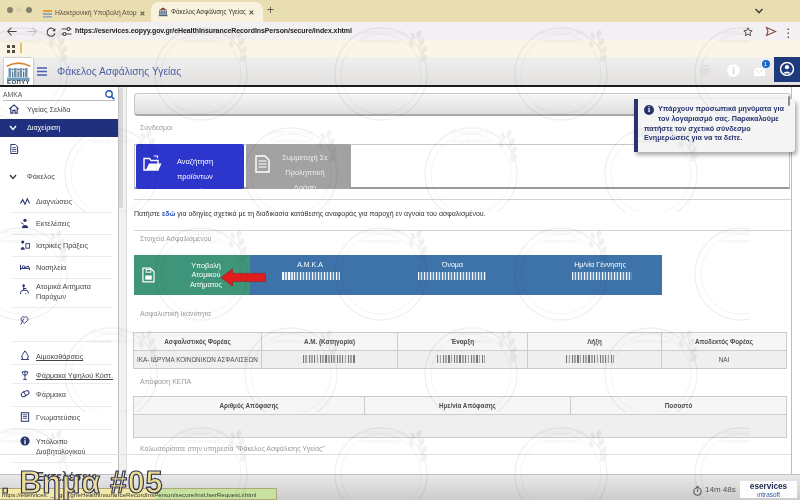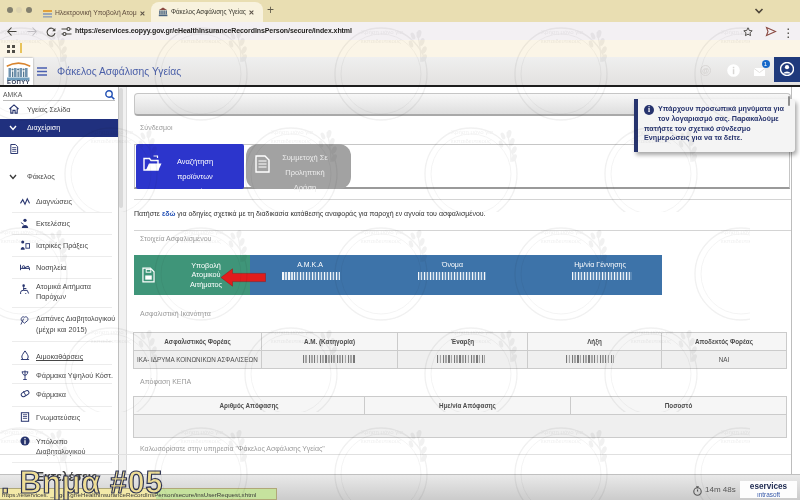--- a/index.html
+++ b/index.html
@@ -34,21 +34,21 @@
   .sico2{position:absolute;left:20px;width:10px;height:10px;}
   #diax{background:#20307e;color:#fff;height:18px;line-height:18px;}
   
   #content{left:137px;top:87px;width:654px;height:390px;background:#fff;border-right:1px solid #bdbdbd;}
   #graybar{left:134px;top:93px;width:657px;height:22.5px;border:1px solid #c6c6c6;border-bottom:2px solid #a9a9a9;border-radius:4px;box-sizing:border-box;
       background:linear-gradient(#f7f7f7,#dedede);}
   .hr{position:absolute;left:134px;width:657px;height:0;border-top:1px solid #d4d4d4;}
   .seclabel{position:absolute;left:140px;font-size:7px;color:#9a9a9a;}
   #btnpanel{left:134px;top:144px;width:656px;height:45px;border:1px solid #c6c6c6;border-bottom:2px solid #9a9a9a;background:#fff;box-sizing:border-box;}
   #btnblue{left:136px;top:144px;width:108px;height:45px;background:#2c35cc;border-radius:2px;}
-  #btngray{left:246px;top:144px;width:105px;height:45px;background:#a2a2a2;border-radius:12px;}
+  #btngray{left:246px;top:144px;width:105px;height:45px;background:#a2a2a2;border-radius:2px;}
   .btxt{position:absolute;color:#fff;font-size:7.5px;text-align:center;line-height:15px;width:100%;}
   
   #t1green{left:134px;top:255px;width:116px;height:40px;background:#3f9579;}
   #t1blue{left:250px;top:255px;width:412px;height:40px;background:#3d73a9;}
   .thead{position:absolute;color:#fff;font-size:7px;text-align:center;}
   .redact{position:absolute;height:8px;background:repeating-linear-gradient(90deg,rgba(255,255,255,.95) 0 1.5px,rgba(255,255,255,.25) 1.5px 2.6px,rgba(255,255,255,.8) 2.6px 4.5px,rgba(255,255,255,.15) 4.5px 6px);}
   .redact2{position:absolute;height:8px;background:repeating-linear-gradient(90deg,rgba(90,90,90,.8) 0 1.3px,rgba(200,200,200,.25) 1.3px 2.5px,rgba(120,120,120,.6) 2.5px 4.2px,rgba(220,220,220,.2) 4.2px 5.6px);}
   
   table{border-collapse:collapse;}
   .dt{position:absolute;left:133px;width:654px;}
@@ -235,30 +235,29 @@
     </svg>
   <div class="sitem" style="top:176px;left:36px;">Νοσηλεία</div>
   <svg class="sico2" style="top:197px;" viewBox="0 0 11 11">
       <circle cx="4" cy="1.8" r="1.4" fill="#27346e"></circle>
       <path d="M4 3.5 L4 7 L8 7 L9.5 10.5 M4 5 L7 5 M3.9 7 A3 3 0 1 0 6.5 10" fill="none" stroke="#27346e" stroke-width="1.1"></path>
     </svg>
   <div class="sitem" style="top:195px;left:36px;line-height:10px;">Ατομικά Αιτήματα<br>Παρόχων</div>
   <svg class="sico2" style="top:228px;" viewBox="0 0 11 11">
       <path d="M1 10.5 L4 4 M1.5 6 C0.5 3 3 1 5 2.5 C7 1 9.5 3 8.5 6 L5 9 Z" fill="none" stroke="#27346e" stroke-width="1"></path>
     </svg>
-  <div class="sitem" style="top:227px;left:36px;line-height:10.5px;">Δαπάνες Διαβητολογικού<br>(μέχρι και 2015)</div>
   <svg class="sico2" style="top:263px;" viewBox="0 0 11 11">
       <path d="M5.5 1 C3 4.5 2 6 2 7.7 A3.5 3.5 0 0 0 9 7.7 C9 6 8 4.5 5.5 1 Z" fill="none" stroke="#27346e" stroke-width="1.1"></path>
       <path d="M1 10.5 L10 10.5" stroke="#27346e" stroke-width="1"></path>
     </svg>
   <div class="sitem" style="top:265px;left:36px;text-decoration:underline;">Αιμοκαθάρσεις</div>
   <svg class="sico2" style="top:283px;" viewBox="0 0 11 11">
       <path d="M5.5 0.5 L5.5 10.5 M2 2 L9 2 M3.5 10.5 L7.5 10.5 M2.5 2 C2.5 7 8.5 7 8.5 2" fill="none" stroke="#27346e" stroke-width="1"></path>
     </svg>
-  <div class="sitem" style="top:284px;left:36px;">Φάρμακα Υψηλού Κόστ.</div>
+  <div class="sitem" style="top:284px;left:36px;text-decoration:underline;">Φάρμακα Υψηλού Κόστ.</div>
   <svg class="sico2" style="top:301px;" viewBox="0 0 11 11">
       <rect x="1" y="4" width="9" height="4.5" rx="2.2" fill="none" stroke="#27346e" stroke-width="1.1" transform="rotate(-30 5.5 6)"></rect>
       <path d="M3.7 3.5 L6.5 8.5" stroke="#27346e" stroke-width="1"></path>
     </svg>
   <div class="sitem" style="top:303px;left:36px;">Φάρμακα</div>
   <svg class="sico2" style="top:325px;" viewBox="0 0 11 11">
       <rect x="1.5" y="0.8" width="8" height="9.4" fill="none" stroke="#27346e" stroke-width="1.1"></rect>
       <path d="M3.2 3 H7.8 M3.2 5 H7.8 M3.2 7 H7.8" stroke="#27346e" stroke-width="0.9"></path>
     </svg>
   <div class="sitem" style="top:326px;left:36px;">Γνωματεύσεις</div>

